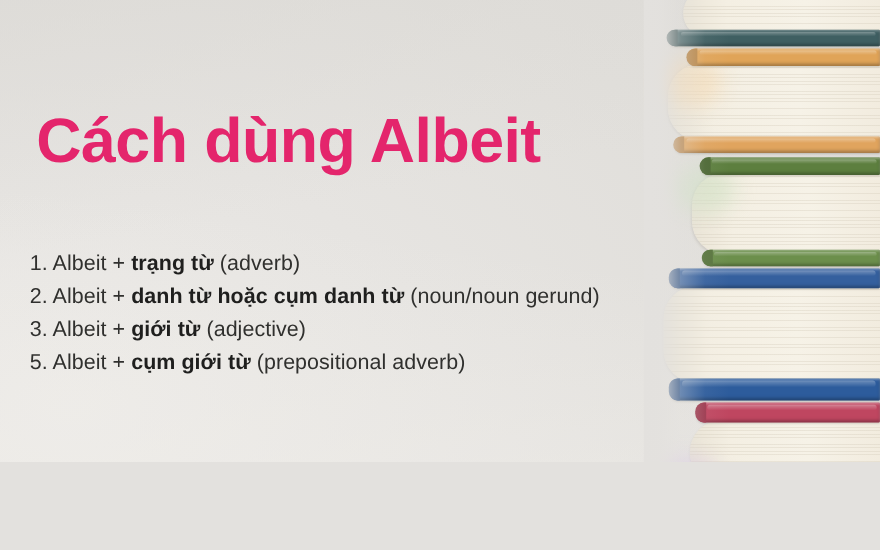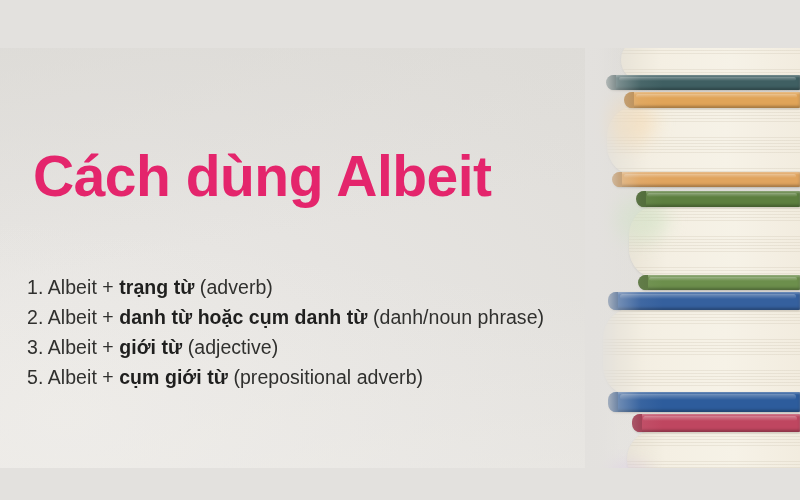--- a/index.html
+++ b/index.html
@@ -15,21 +15,20 @@
     background: #e3e1de;
   }
 
   #canvas {
     position: relative;
     width: 800px;
     height: 420px;
     overflow: hidden;
     background:
       radial-gradient(ellipse 900px 620px at 8% 88%, #eceae7 0%, #e6e4e1 38%, #e1dfdb 72%, #dedcd8 100%);
-    margin-top: 48px;
   }
 
   
   .bg-tone {
     position: absolute;
     inset: 0;
     background:
       linear-gradient(170deg, rgba(218,216,212,0.55) 0%, rgba(232,230,226,0.0) 42%),
       linear-gradient(8deg, rgba(240,238,234,0.55) 0%, rgba(240,238,234,0.0) 48%);
     pointer-events: none;
@@ -174,21 +173,21 @@
 
     <div class="title">Cách dùng Albeit</div>
 
     <div class="list">
 
       <div class="list-item">
         <span class="num">1.</span><span class="lead"> Albeit + </span><span class="bold">trạng từ</span><span class="paren"> (adverb)</span>
       </div>
 
       <div class="list-item">
-        <span class="num">2.</span><span class="lead"> Albeit + </span><span class="bold">danh từ hoặc cụm danh từ</span><span class="paren"> (danh/noun phrase)</span>
+        <span class="num">2.</span><span class="lead"> Albeit + </span><span class="bold">danh từ hoặc cụm danh từ</span><span class="paren"> (noun/noun gerund)</span>
       </div>
 
       <div class="list-item">
         <span class="num">3.</span><span class="lead"> Albeit + </span><span class="bold">giới từ</span><span class="paren"> (adjective)</span>
       </div>
 
 
       <div class="list-item">
         <span class="num">5.</span><span class="lead"> Albeit + </span><span class="bold">cụm giới từ</span><span class="paren"> (prepositional adverb)</span>
       </div>

